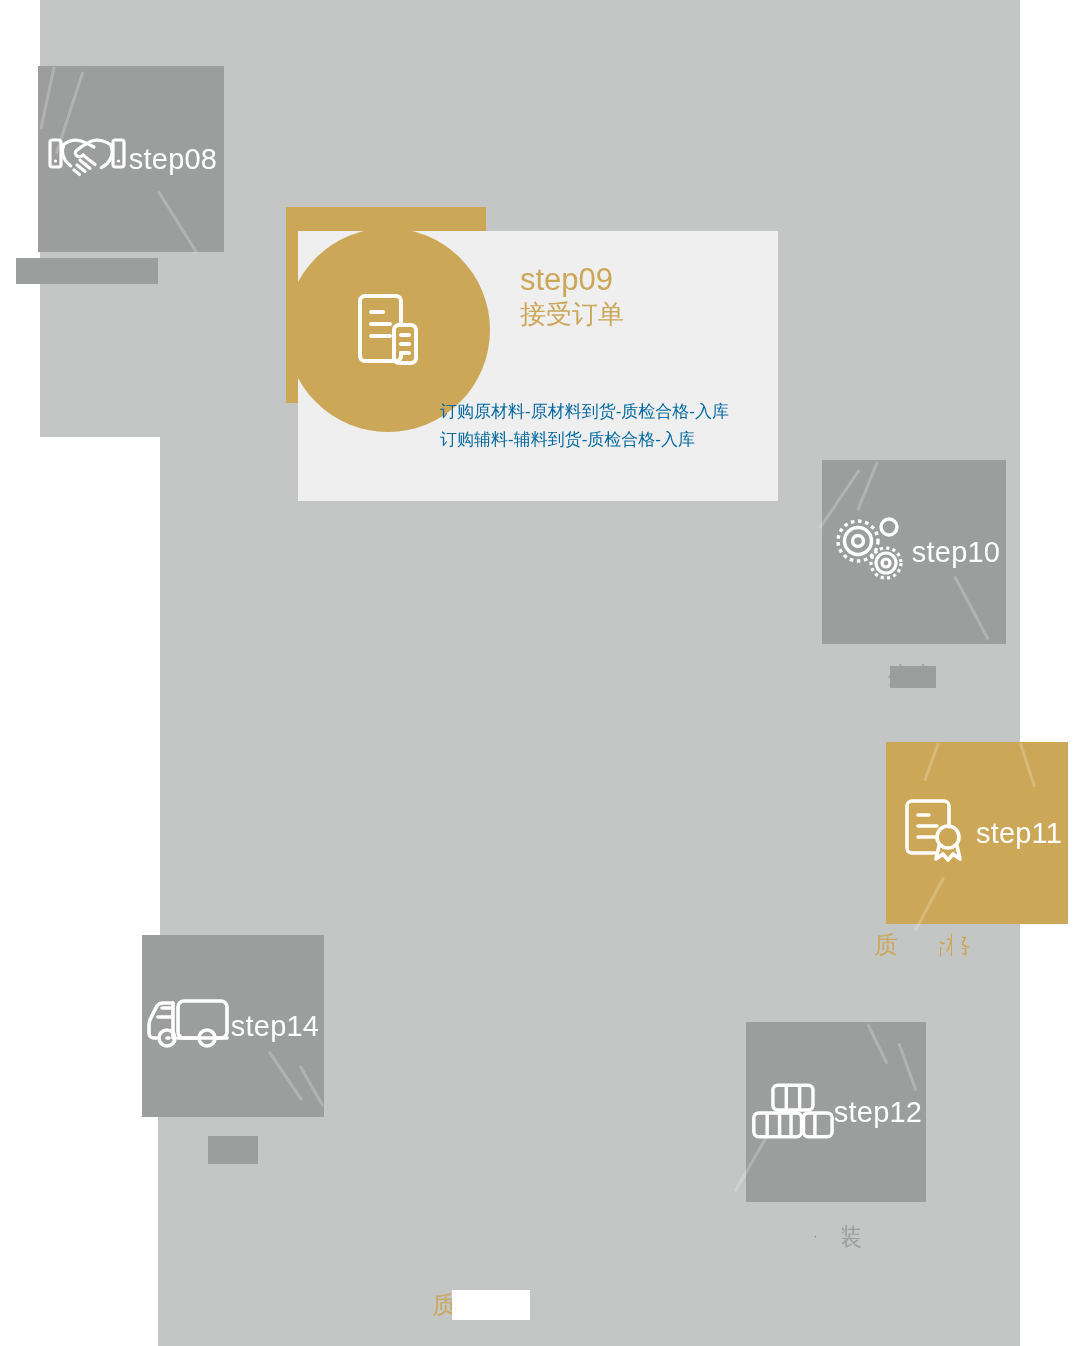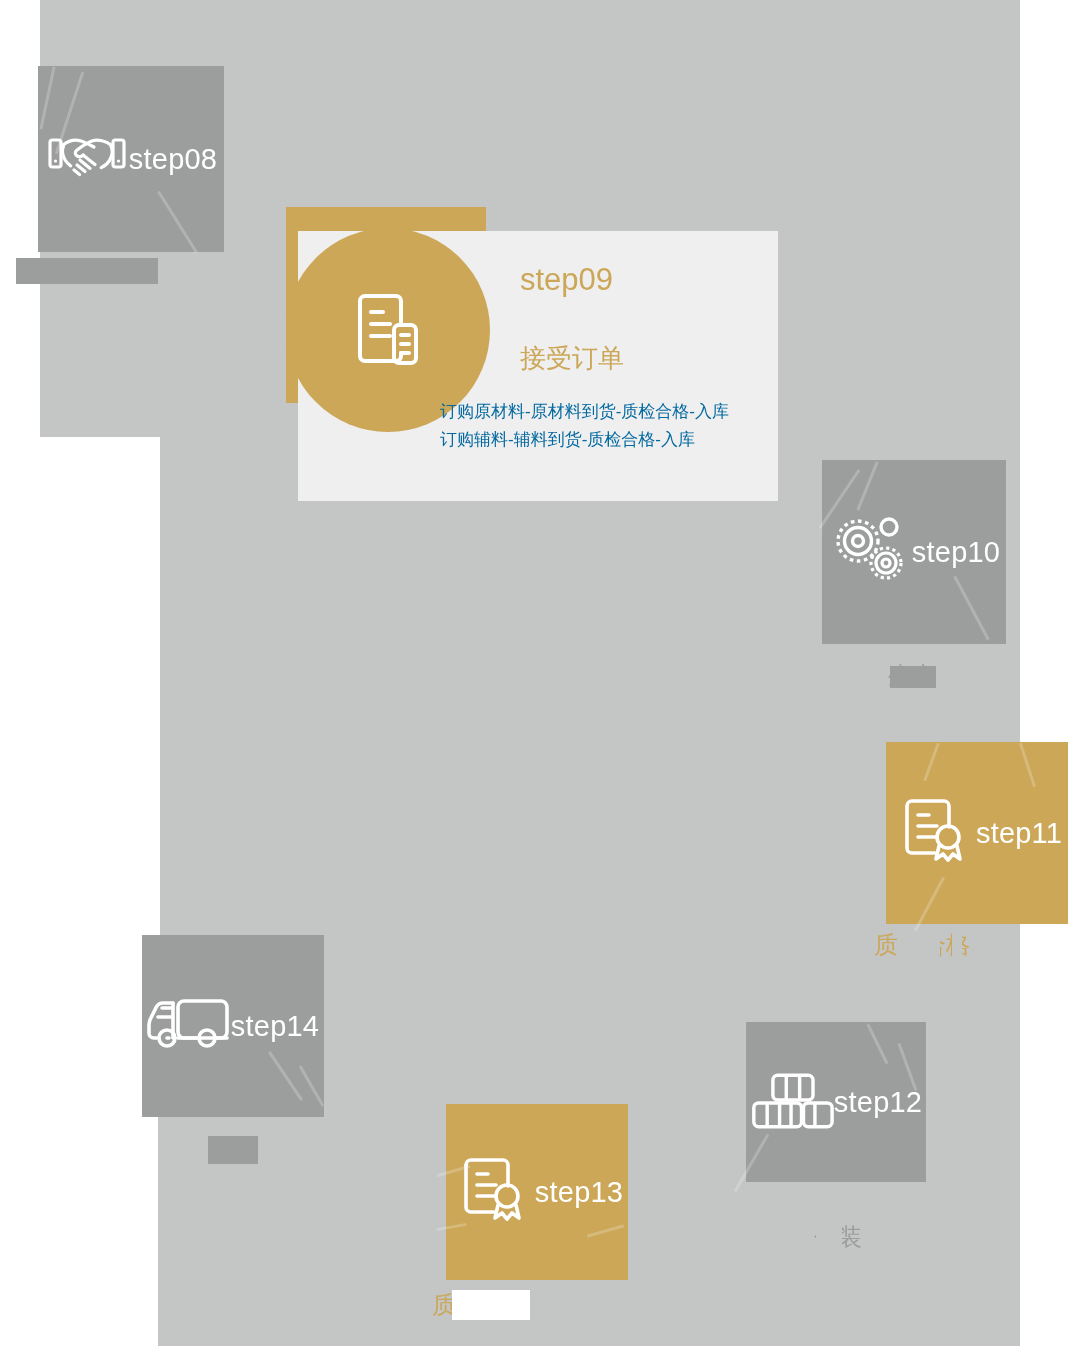--- a/index.html
+++ b/index.html
@@ -124,21 +124,20 @@
     font-weight: 400;
   }
   #card09-subtitle {
     position: absolute;
     left: 520px;
     top: 300px;
     color: #cba757;
     font-size: 26px;
     line-height: 1.12;
     font-weight: 400;
-    margin-top: 44px;
   }
   .card09-line {
     position: absolute;
     color: #0369a1;
     font-size: 17px;
     line-height: 1.2;
     white-space: nowrap;
   }
   #card09-l1 { left: 440px; top: 402px; }
   #card09-l2 { left: 440px; top: 430px; }
@@ -240,21 +239,21 @@
         <circle cx="51" cy="41" r="11"></circle>
         <path d="M42 50l-3 13 7-5 5 6 5-6 7 5-3-13"></path>
       </svg>
     </div>
     <div class="tile-label">step11</div>
   </div>
   <div class="caption gold" id="cap11" style="left:874px; top:932px;">质检合格</div>
   <div class="occluder occ-bg" style="left:898px; top:932px; width:42px; height:30px;"></div>
   <div class="occluder occ-bg" style="left:952px; top:932px; width:10px; height:30px;"></div>
 
-  <div class="tile gray" id="tile12" style="left:746px; top:1022px; width:180px; height:160px;">
+  <div class="tile gray" id="tile12" style="left:746px; top:1022px; width:180px; height:180px;">
     <div class="scratch" style="left:130px; top:0px; width:3px; height:44px; transform:rotate(-26deg);"></div>
     <div class="scratch" style="left:160px; top:20px; width:3px; height:50px; transform:rotate(-20deg);"></div>
     <div class="scratch" style="left:4px; top:108px; width:3px; height:66px; transform:rotate(30deg);"></div>
     <div class="tile-icon">
       <svg width="88" height="62" viewBox="0 0 88 62" fill="none" stroke="#ffffff" stroke-width="3.6" stroke-linejoin="round">
         <rect x="24" y="4" width="42" height="26" rx="5"></rect>
         <line x1="38" y1="5" x2="38" y2="29"></line>
         <line x1="52" y1="5" x2="52" y2="29"></line>
         <rect x="4" y="33" width="50" height="25" rx="5"></rect>
         <line x1="18" y1="34" x2="18" y2="57"></line>
@@ -262,37 +261,20 @@
         <line x1="43" y1="34" x2="43" y2="57"></line>
         <rect x="56" y="33" width="30" height="25" rx="5"></rect>
         <line x1="68" y1="34" x2="68" y2="57"></line>
       </svg>
     </div>
     <div class="tile-label">step12</div>
   </div>
   <div class="caption gray" id="cap12" style="left:814px; top:1224px;">包装</div>
   <div class="occluder occ-bg" style="left:816px; top:1224px; width:26px; height:26px;"></div>
 
-  <div class="tile gold" id="tile13" style="left:446px; top:1104px; width:182px; height:176px;">
-    <div class="scratch" style="left:6px; top:50px; width:3px; height:34px; transform:rotate(74deg);"></div>
-    <div class="scratch" style="left:4px; top:108px; width:3px; height:30px; transform:rotate(80deg);"></div>
-    <div class="scratch" style="left:158px; top:108px; width:3px; height:38px; transform:rotate(74deg);"></div>
-    <div class="tile-icon">
-      <svg width="74" height="72" viewBox="0 0 74 72" fill="none" stroke="#ffffff" stroke-width="3.6" stroke-linecap="round" stroke-linejoin="round">
-        <path d="M10 10a5 5 0 0 1 5-5h32a5 5 0 0 1 5 5v21"></path>
-        <path d="M38 57H15a5 5 0 0 1-5-5V10"></path>
-        <line x1="21" y1="19" x2="32" y2="19"></line>
-        <line x1="21" y1="30" x2="40" y2="30"></line>
-        <line x1="21" y1="41" x2="40" y2="41"></line>
-        <circle cx="51" cy="41" r="11"></circle>
-        <path d="M42 50l-3 13 7-5 5 6 5-6 7 5-3-13"></path>
-      </svg>
-    </div>
-    <div class="tile-label">step13</div>
-  </div>
   <div class="caption gold" id="cap13" style="left:432px; top:1292px;">质检合格</div>
   <div class="occluder occ-white" style="left:452px; top:1290px; width:78px; height:30px;"></div>
 
   <div class="tile gray" id="tile14" style="left:142px; top:935px; width:182px; height:182px;">
     <div class="scratch" style="left:142px; top:112px; width:3px; height:58px; transform:rotate(-34deg);"></div>
     <div class="scratch" style="left:168px; top:128px; width:3px; height:46px; transform:rotate(-30deg);"></div>
     <div class="tile-icon">
       <svg width="84" height="60" viewBox="0 0 84 60" fill="none" stroke="#ffffff" stroke-width="3.6" stroke-linecap="round" stroke-linejoin="round">
         <path d="M26 8H16c-3 0-5.4 1.6-6.8 4.2L3.4 24C2.5 25.8 2 27.8 2 29.8V38a5 5 0 0 0 5 5h3"></path>
         <path d="M22 43h-2"></path>

